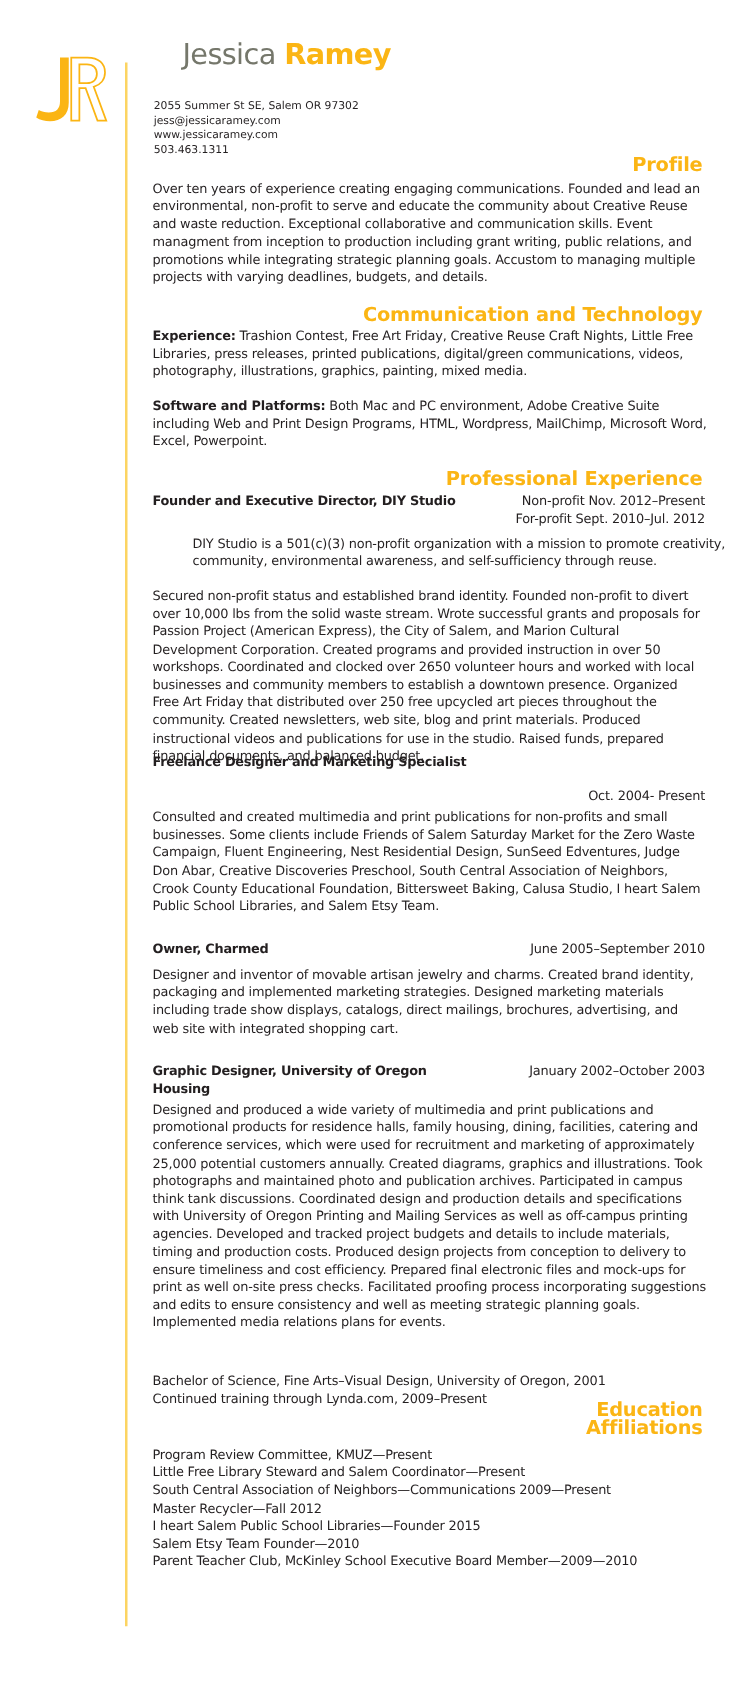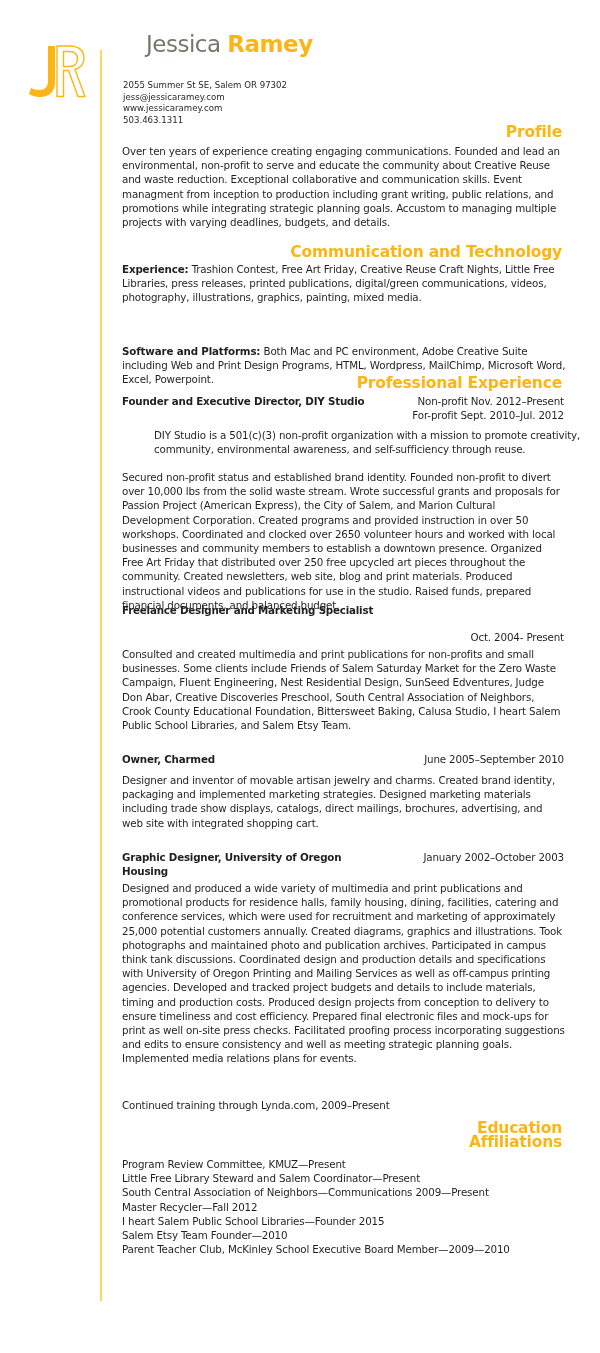--- a/index.html
+++ b/index.html
@@ -44,21 +44,21 @@
   <div>503.463.1311</div>
 </div>
 
 <div class="content">
 
   <div class="h2" style="top:123px;">Profile</div>
   <div class="p" style="top:144px;">Over ten years of experience creating engaging communications.  Founded and lead an environmental, non-profit to serve and educate the community about Creative Reuse and waste reduction. Exceptional collaborative and communication skills. Event managment from inception to production including grant writing, public relations, and promotions while integrating strategic planning goals. Accustom to managing multiple projects with varying deadlines, budgets, and details.</div>
 
   <div class="h2" style="top:243px;">Communication and Technology</div>
   <div class="p" style="top:262px;"><b>Experience:</b><span> Trashion Contest, Free Art Friday, Creative Reuse Craft Nights, Little Free Libraries, press releases, printed publications, digital/green communications, videos, photography, illustrations,  graphics, painting, mixed media.</span></div>
-  <div class="p" style="top:318px;margin-top:26px;"><b>Software and Platforms:</b><span> Both Mac and PC environment, Adobe Creative Suite including Web and Print Design Programs, HTML, Wordpress, MailChimp, Microsoft Word, Excel, Powerpoint.</span></div>
+  <div class="p" style="top:318px;"><b>Software and Platforms:</b><span> Both Mac and PC environment, Adobe Creative Suite including Web and Print Design Programs, HTML, Wordpress, MailChimp, Microsoft Word, Excel, Powerpoint.</span></div>
 
   <div class="h2" style="top:374px;">Professional Experience</div>
 
   <div class="job-title" style="top:394px;">Founder and Executive Director, DIY Studio</div>
   <div class="job-date" style="top:394px;padding-left:20px;">Non-profit Nov. 2012–Present</div>
   <div class="job-date" style="top:408px;">For-profit Sept. 2010–Jul. 2012</div>
   <div class="p" style="top:428px;margin-left:32px;">DIY Studio is a 501(c)(3) non-profit organization with a mission to promote creativity, community, environmental awareness, and self-sufficiency through reuse.</div>
   <div class="p" style="top:470px;">Secured non-profit status and established brand identity.  Founded non-profit to divert over 10,000 lbs from the solid waste stream. Wrote successful grants and proposals for Passion Project (American Express), the City of Salem, and Marion Cultural Development Corporation. Created programs and provided instruction in over 50 workshops. Coordinated and clocked over 2650 volunteer hours and worked with local businesses and community members to establish a downtown presence. Organized Free Art Friday that distributed over 250 free upcycled art pieces throughout the community. Created newsletters, web site, blog and print materials.  Produced instructional videos and publications for use in the studio. Raised funds, prepared financial documents, and balanced budget.</div>
 
   <div class="job-title" style="top:603px;">Freelance Designer and Marketing Specialist</div>
@@ -69,20 +69,21 @@
   <div class="job-date" style="top:752px;">June 2005–September 2010</div>
   <div class="p" style="top:773px;">Designer and inventor of movable artisan jewelry and charms. Created brand identity, packaging and implemented marketing strategies. Designed marketing materials including trade show displays, catalogs, direct mailings, brochures, advertising, and web site with integrated shopping cart.</div>
 
   <div class="job-title" style="top:850px;">Graphic Designer, University of Oregon</div>
   <div class="job-title" style="top:864px;">Housing</div>
   <div class="job-date" style="top:850px;">January 2002–October 2003</div>
   <div class="p" style="top:881px;">Designed and produced a wide variety of multimedia and print publications and promotional products for residence halls, family housing, dining, facilities, catering and conference services, which were used for recruitment and marketing of approximately 25,000 potential customers annually.  Created diagrams, graphics and illustrations.  Took photographs and maintained photo and publication archives. Participated in campus think tank discussions. Coordinated design and production details and specifications with University of Oregon Printing and Mailing Services as well as off-campus printing agencies.  Developed and tracked project budgets and details to include materials, timing and production costs. Produced design projects from conception to delivery to ensure timeliness and cost efficiency. Prepared final electronic files and mock-ups for print as well on-site press checks.  Facilitated proofing process incorporating suggestions and edits to ensure consistency and well as meeting strategic planning goals. Implemented media relations plans for events.</div>
 
   <div class="h2" style="top:1119px;">Education</div>
   <div class="p list" style="top:1098px;">
+    <div>Bachelor of Science, Fine Arts–Visual Design, University of Oregon, 2001</div>
     <div>Continued training through Lynda.com, 2009–Present</div>
   </div>
 
   <div class="h2" style="top:1133px;">Affiliations</div>
   <div class="p list" style="top:1157px;">
     <div>Program Review Committee, KMUZ—Present</div>
     <div>Little Free Library Steward and Salem Coordinator—Present</div>
     <div>South Central Association of Neighbors—Communications 2009—Present</div>
     <div>Master Recycler—Fall 2012</div>
     <div>I heart Salem Public School Libraries—Founder 2015</div>

